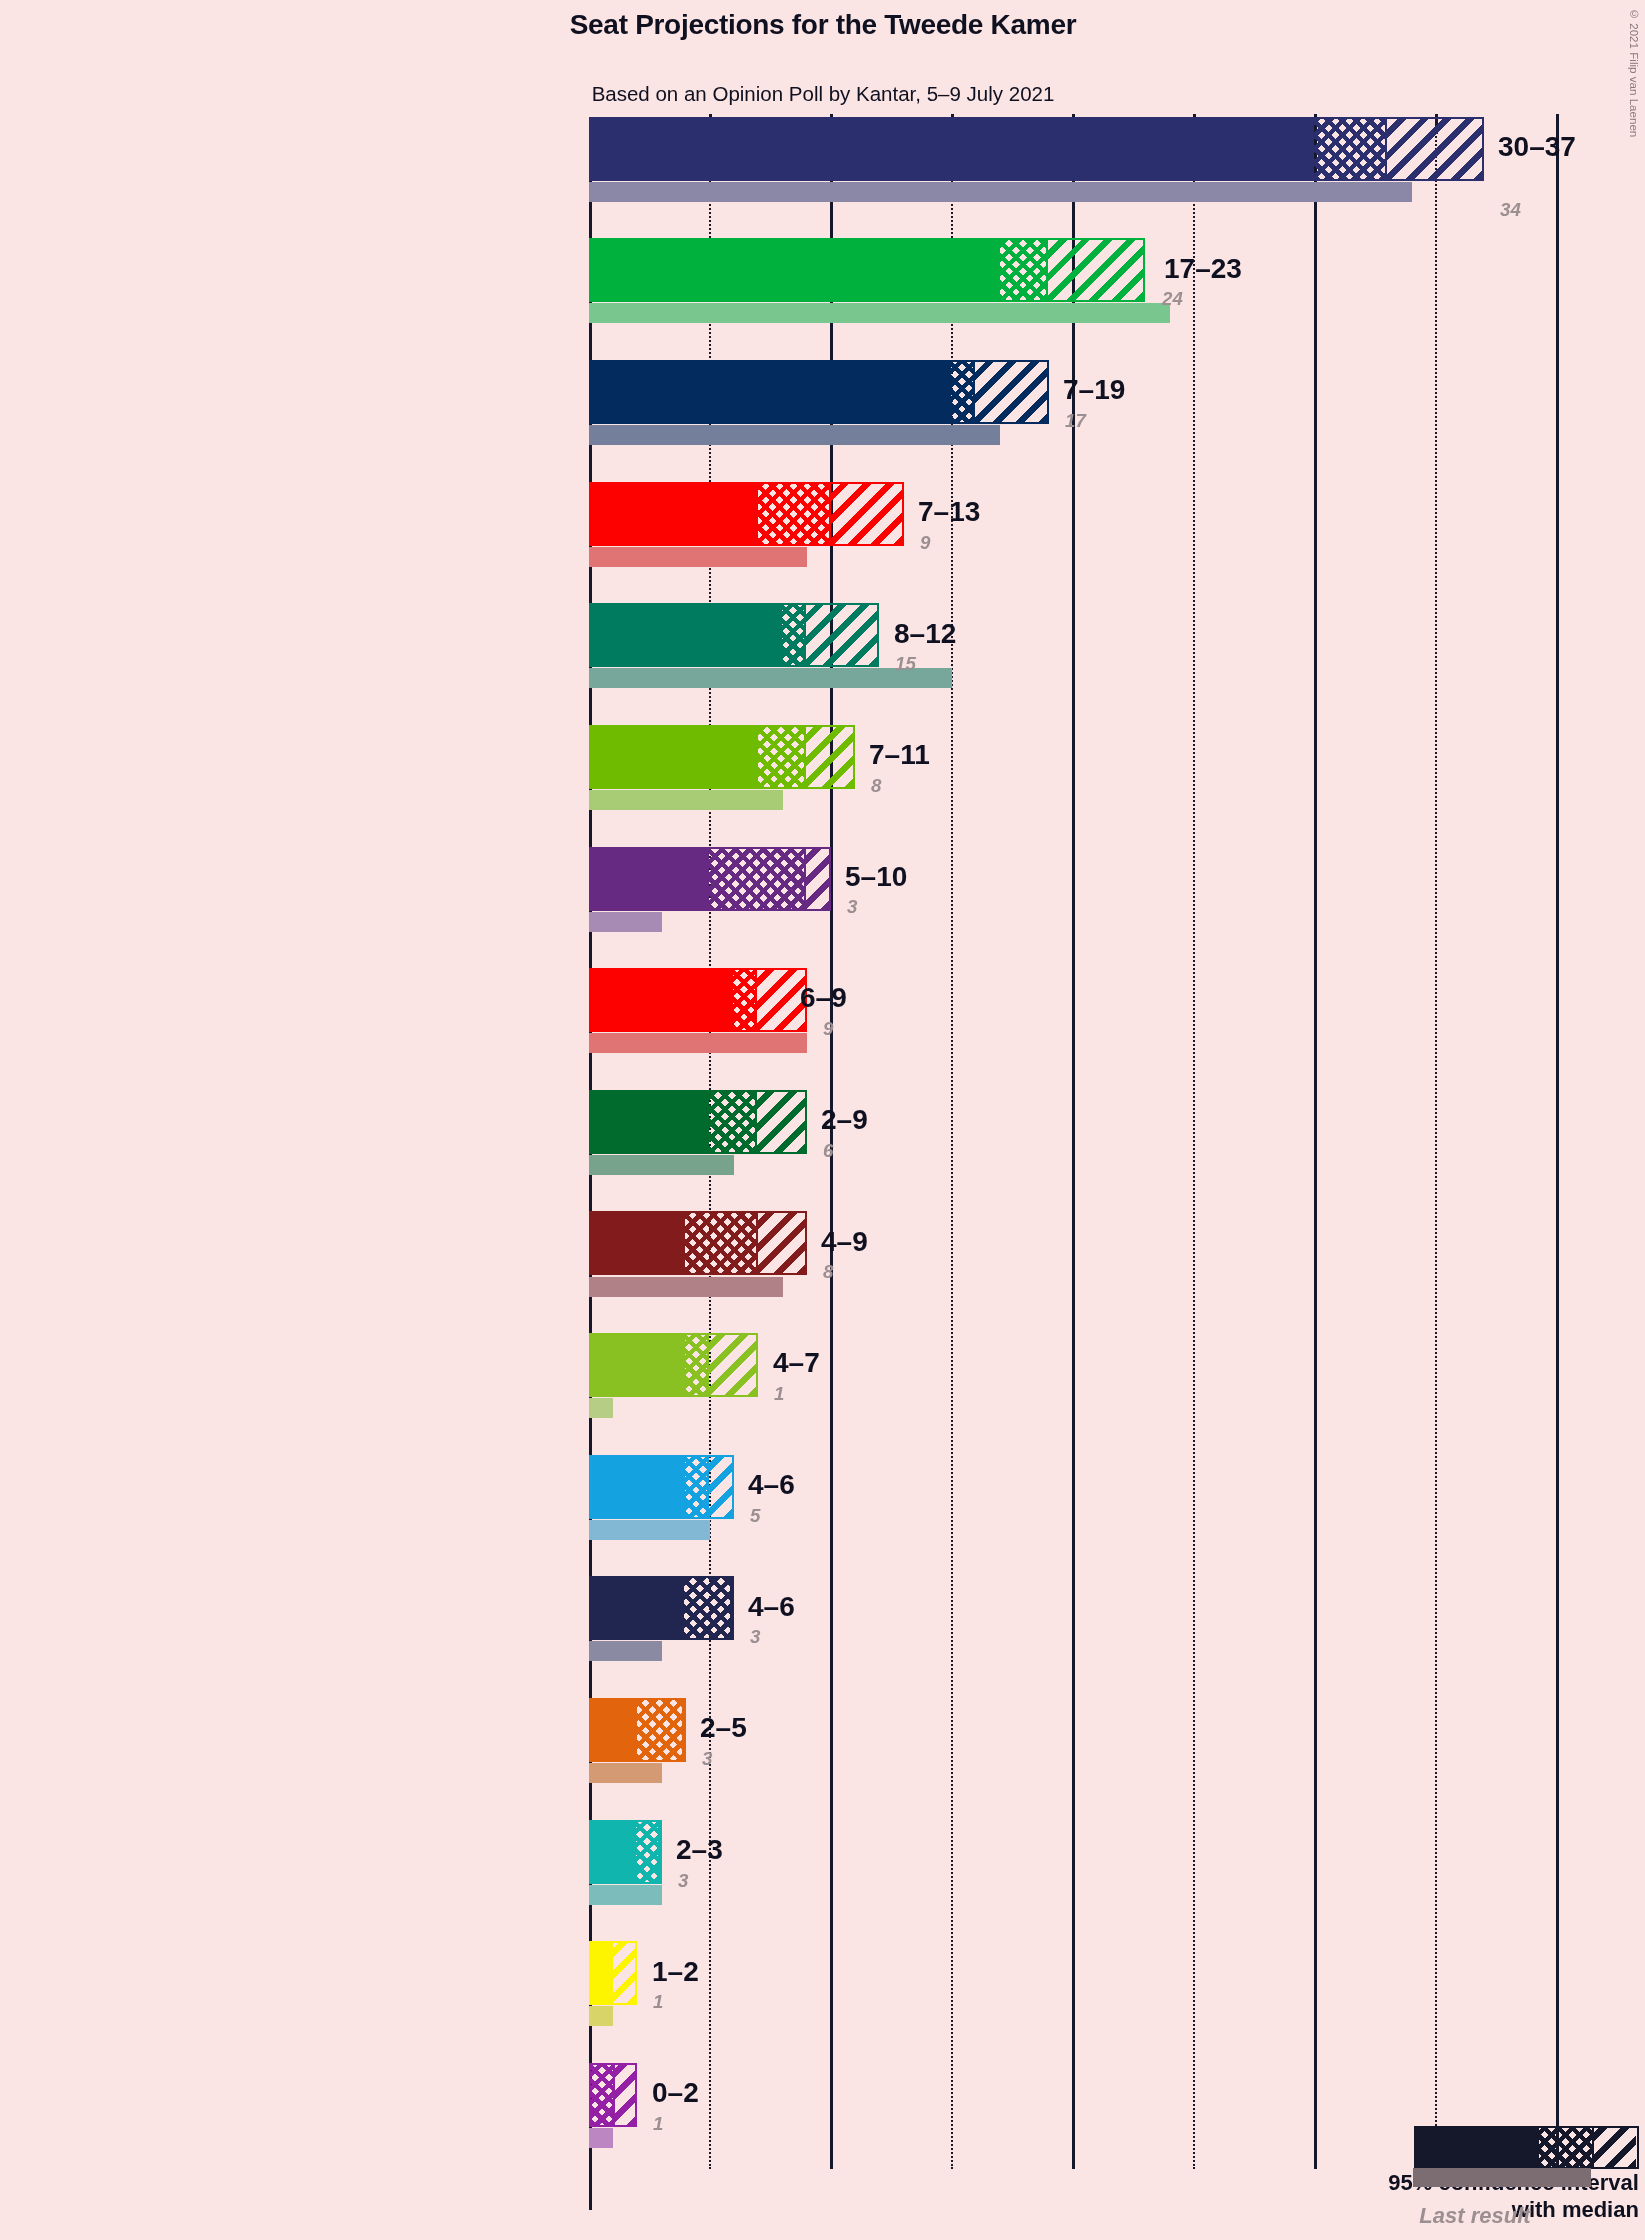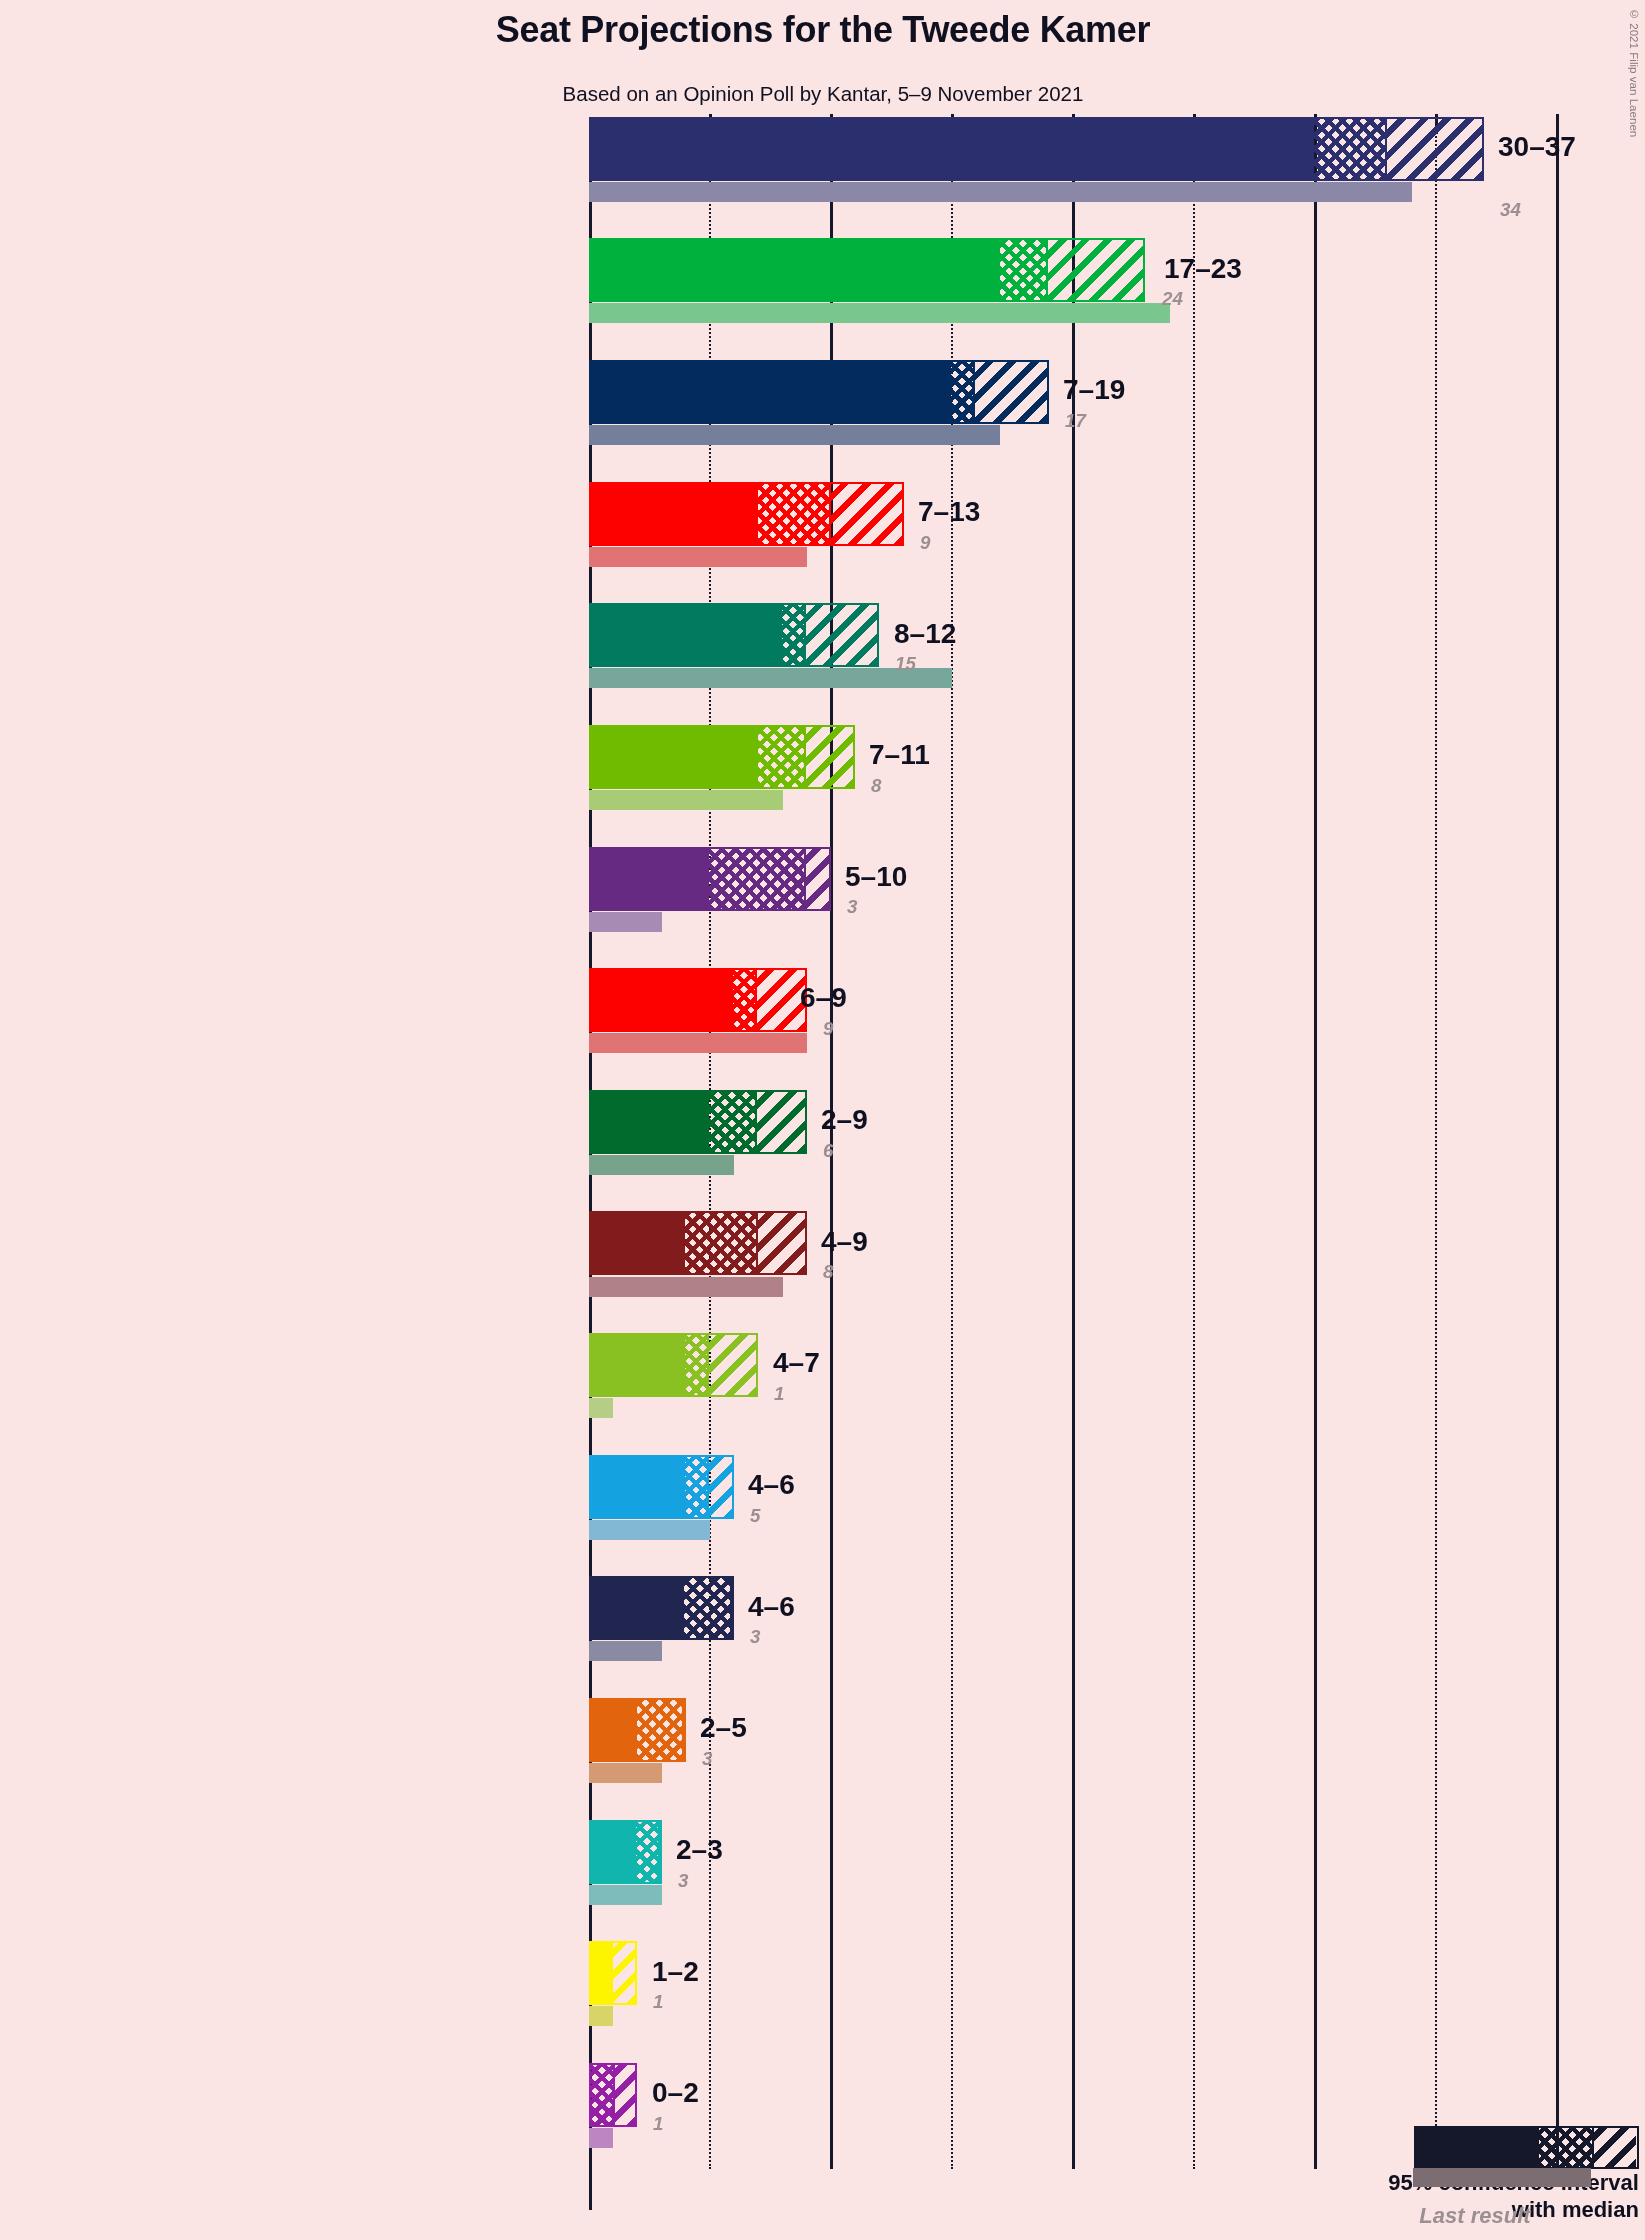--- a/index.html
+++ b/index.html
@@ -8,21 +8,21 @@
     background:#fbe4e4;
     font-family:"Liberation Sans", sans-serif;
     position:relative;
     overflow:hidden;
     color:#0f1020;
   }
   #chart-root{position:absolute;inset:0;}
 
   .title{
     position:absolute;top:9px;left:0;width:1646px;
-    text-align:center;font-size:36px;font-weight:bold;letter-spacing:-0.3px;
+    text-align:center;font-size:28px;font-weight:bold;letter-spacing:-0.3px;
   }
   .subtitle{
     position:absolute;top:82px;left:0;width:1646px;
     text-align:center;font-size:20.5px;font-weight:normal;
   }
   .copyright{
     position:absolute;top:7.1px;right:5.3px;
     font-size:11.6px;color:#8a7a7e;
     writing-mode:vertical-rl;text-orientation:mixed;
     white-space:nowrap;
@@ -81,21 +81,21 @@
     position:absolute;right:55px;bottom:10.7px;width:232px;text-align:center;
     font-size:22px;font-style:italic;font-weight:bold;color:#9b8f92;
   }
 </style>
 </head>
 <body>
 
 <div id="chart-root">
 
   <div class="title">Seat Projections for the Tweede Kamer</div>
-  <div class="subtitle">Based on an Opinion Poll by Kantar, 5–9 November 2021</div>
+  <div class="subtitle">Based on an Opinion Poll by Kantar, 5–9 July 2021</div>
   <div class="copyright">© 2021 Filip van Laenen</div>
 
   <div class="plot" id="plot">
     <div class="axis-line"></div>
     <div id="gridlines">
         <div class="grid dotted" style="left: 709px; top: 117px; height: 2052px;"></div>
         <div class="grid solid" style="left: 830px; top: 117px; height: 2052px;"></div>
         <div class="grid dotted" style="left: 951px; top: 117px; height: 2052px;"></div>
         <div class="grid solid" style="left: 1072px; top: 117px; height: 2052px;"></div>
         <div class="grid dotted" style="left: 1193px; top: 117px; height: 2052px;"></div>

